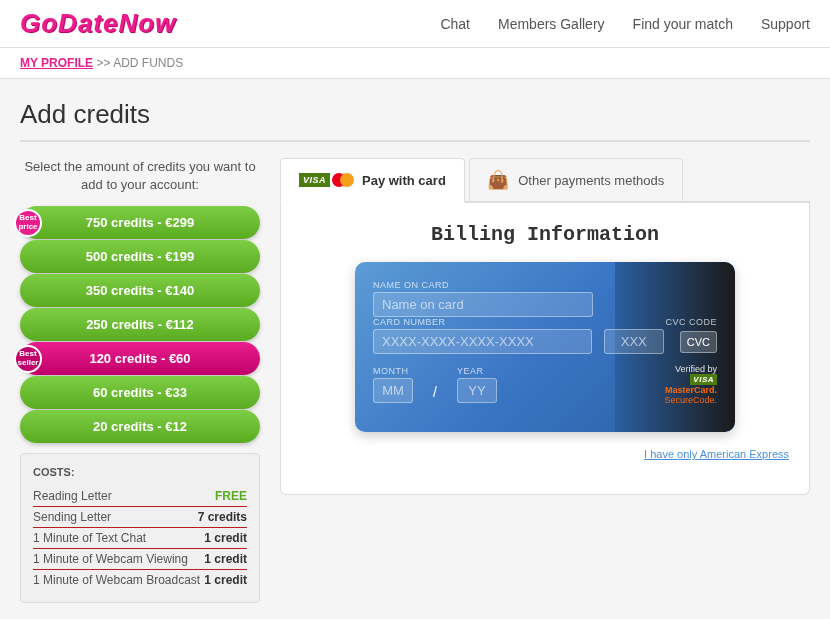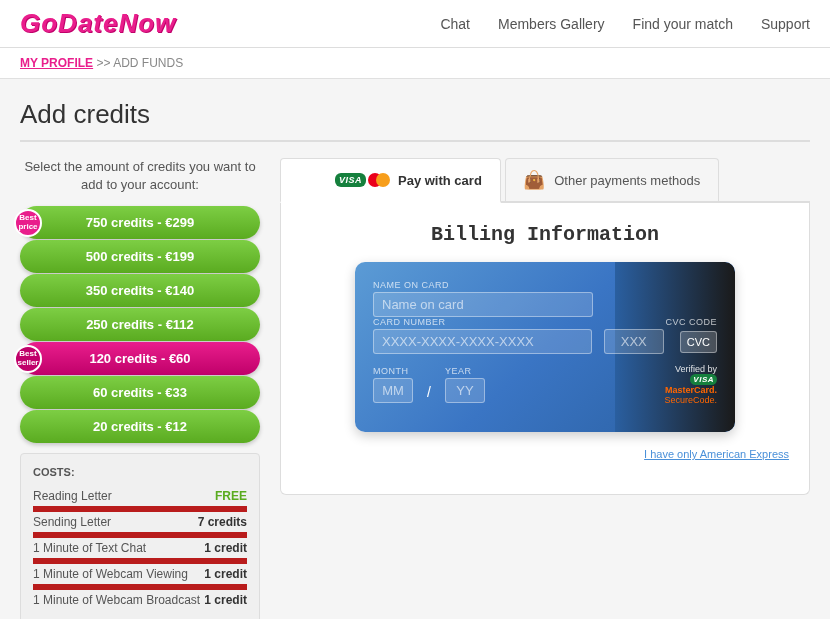--- a/index.html
+++ b/index.html
@@ -92,21 +92,21 @@
 
     
     .costs-box {
       background: #f0f0f0;
       border: 1px solid #ddd;
       border-radius: 4px;
       padding: 12px;
       margin-top: 10px;
     }
     .costs-title { font-weight: bold; font-size: 11px; color: #555; margin-bottom: 8px; text-transform: uppercase; }
-    .cost-row { display: flex; justify-content: space-between; padding: 3px 0; font-size: 12px; border-bottom: 6px solid #b91c1c; }
+    .cost-row { display: flex; justify-content: space-between; padding: 3px 0; font-size: 12px; border-bottom: 1px solid #b91c1c; }
     .cost-row:last-child { border-bottom: none; }
     .cost-label { color: #555; }
     .cost-value { font-weight: bold; color: #333; }
     .cost-value.free { color: #5aab20; }
 
     
     .right-panel { flex: 1; }
 
     
     .payment-tabs { display: flex; border-bottom: 2px solid #ddd; margin-bottom: 0; }
@@ -197,21 +197,21 @@
       width: 100%;
       outline: none;
     }
     .card-input::placeholder { color: rgba(255,255,255,0.6); }
     .card-row { display: flex; gap: 12px; align-items: flex-end; }
     .card-number-field { flex: 1; }
     .cvc-group { display: flex; gap: 6px; align-items: flex-end; }
     .cvc-label-block { text-align: right; }
     .cvc-input { width: 60px; text-align: center; }
     .card-bottom-row { display: flex; align-items: center; gap: 8px; margin-top: 10px; }
-    .date-field { display: flex; gap: 14px; align-items: center; justify-content: space-between; }
+    .date-field { display: flex; gap: 20px; align-items: center; justify-content: space-between; }
     .date-input { width: 40px; text-align: center; }
     .date-sep { color: #fff; font-size: 14px; }
     .verify-logo {
       margin-left: auto;
       display: flex;
       flex-direction: column;
       align-items: flex-end;
       font-size: 9px;
       color: rgba(255,255,255,0.85);
     }
@@ -248,29 +248,28 @@
       padding: 12px 24px;
       font-size: 15px;
       font-weight: bold;
       cursor: pointer;
       white-space: nowrap;
       box-shadow: 0 2px 5px rgba(0,0,0,0.2);
     }
 
     
     .visa-icon { 
-      background: #15803d;
+      background: #4d7c0f;
       color: #fff;
       font-size: 9px;
       font-weight: bold;
       font-style: italic;
       padding: 2px 4px;
-      border-radius: 6px;
+      border-radius: 0;
       letter-spacing: 0.5px;
-      margin-left: 36px;
     }
     .mc-icon {
       display: inline-flex;
       align-items: center;
     }
     .mc-circle1 { width: 14px; height: 14px; border-radius: 50%; background: #eb001b; display: inline-block; }
     .mc-circle2 { width: 14px; height: 14px; border-radius: 50%; background: #f79e1b; display: inline-block; margin-left: -6px; }
     .wallet-icon { font-size: 18px; }
   </style>
 </head>

